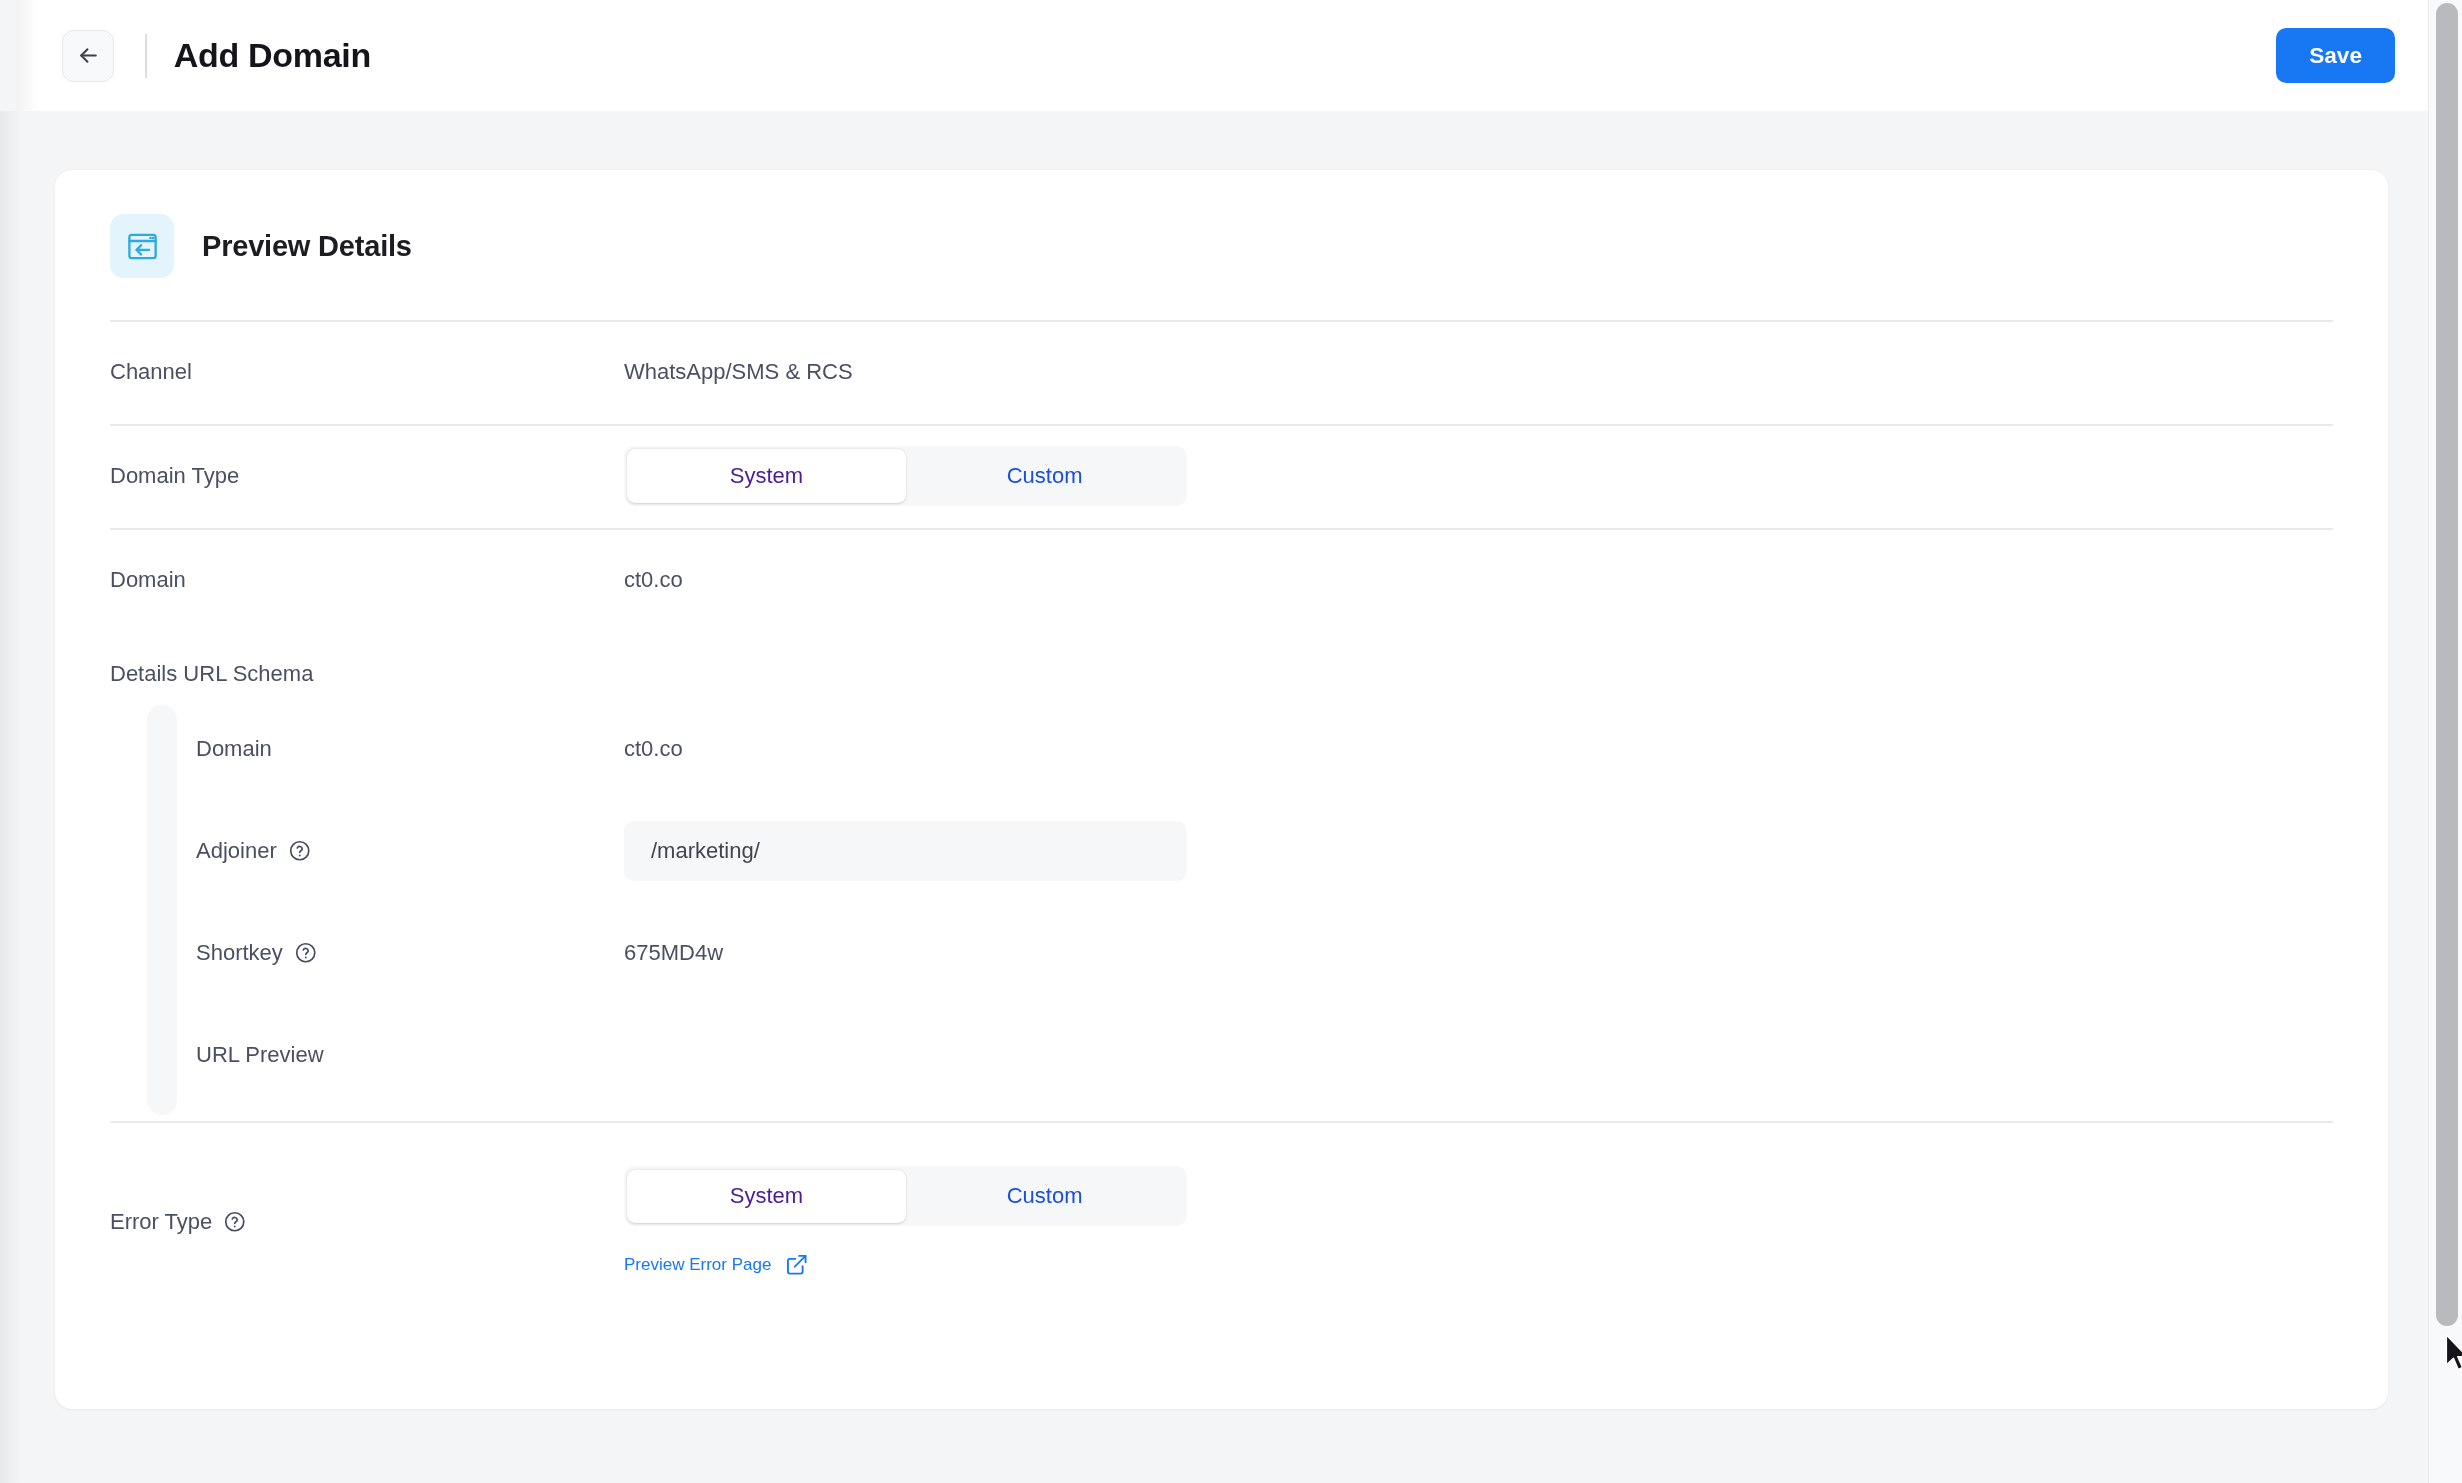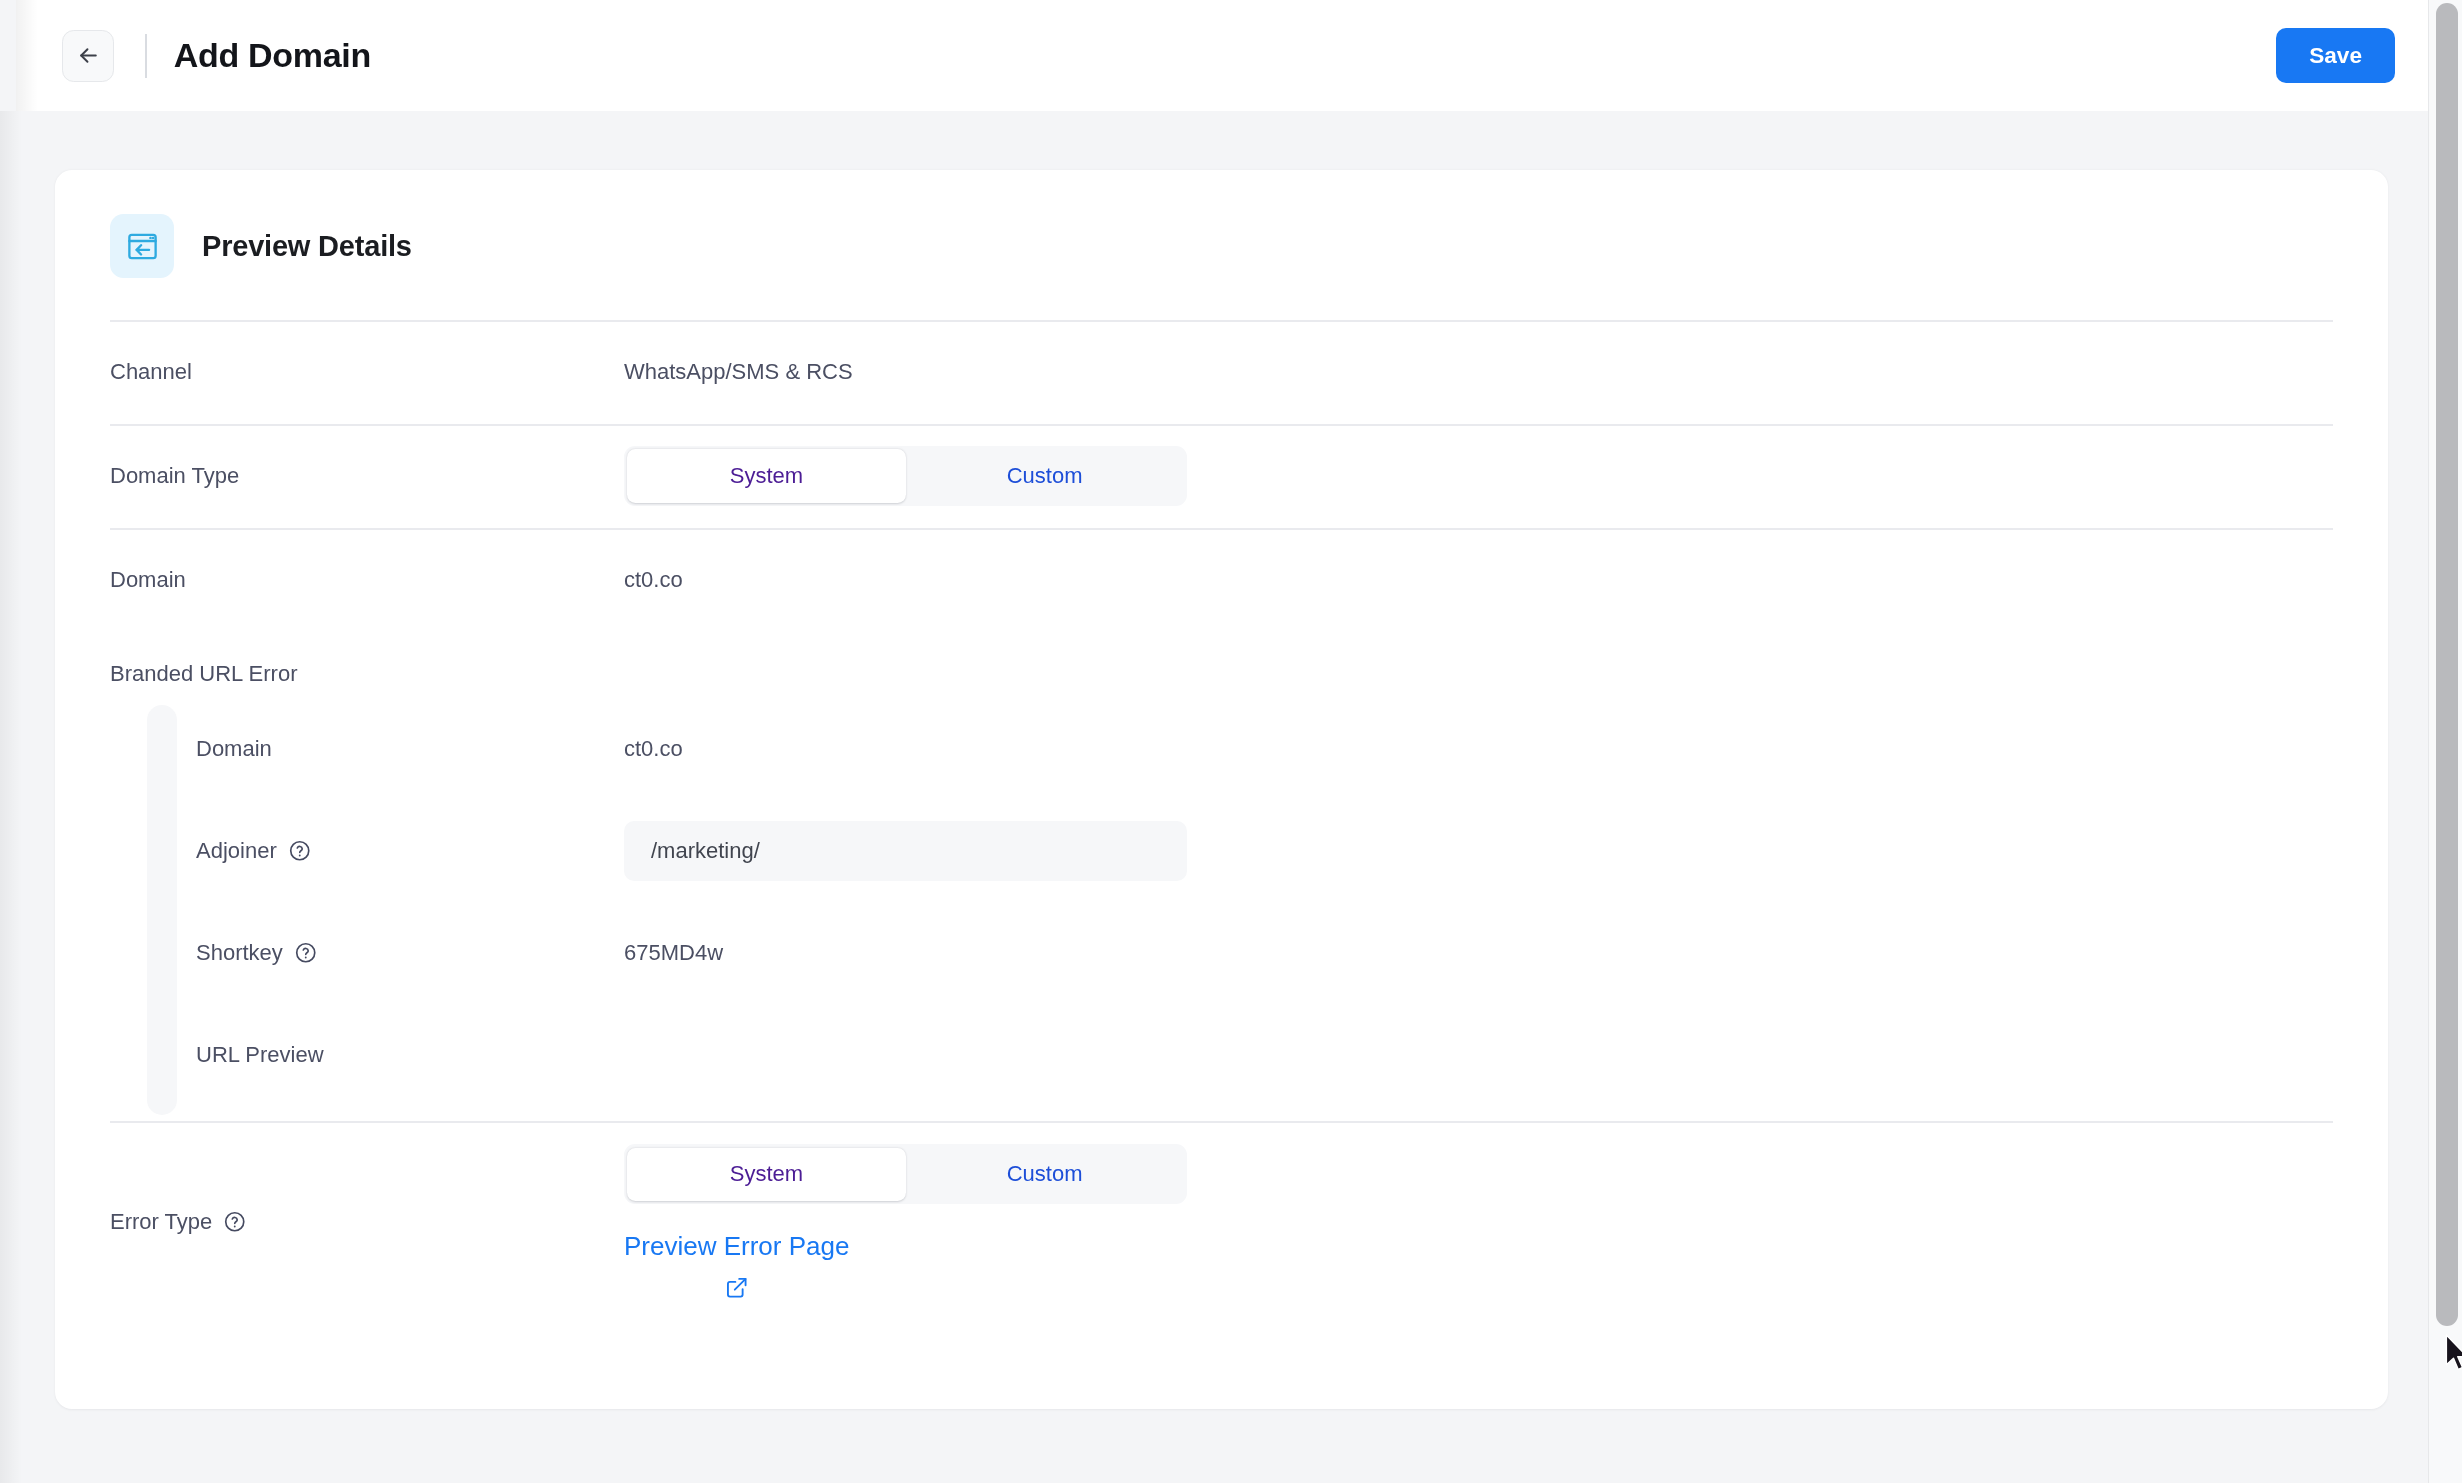--- a/index.html
+++ b/index.html
@@ -281,24 +281,23 @@
     flex: 1 1 auto;
     display: flex;
     flex-direction: column;
     gap: 27px;
   }
   .link-row {
     display: inline-flex;
     align-items: center;
     gap: 13.4px;
     color: #1878f3;
-    font-size: 26px;
+    font-size: 17px;
     cursor: pointer;
     width: fit-content;
-    flex-direction: column;
   }
   .link-row svg { display: block; }
 
   .card-tail { height: 87px; }
 
   
   #scrollbar-track {
     position: absolute;
     top: 0;
     right: 0;
@@ -387,21 +386,21 @@
     </div>
 
     <div class="row divider">
       <div class="row-label">Domain</div>
       <div class="row-field">
         <span class="val-text">ct0.co</span>
       </div>
     </div>
 
     <div>
-      <div class="schema-title">Branded URL Error</div>
+      <div class="schema-title">Details URL Schema</div>
 
       <div class="schema-block">
         <div class="schema-bar"></div>
 
         <div class="row">
           <div class="row-label">Domain</div>
           <div class="row-field">
             <span class="val-text">ct0.co</span>
           </div>
         </div>

